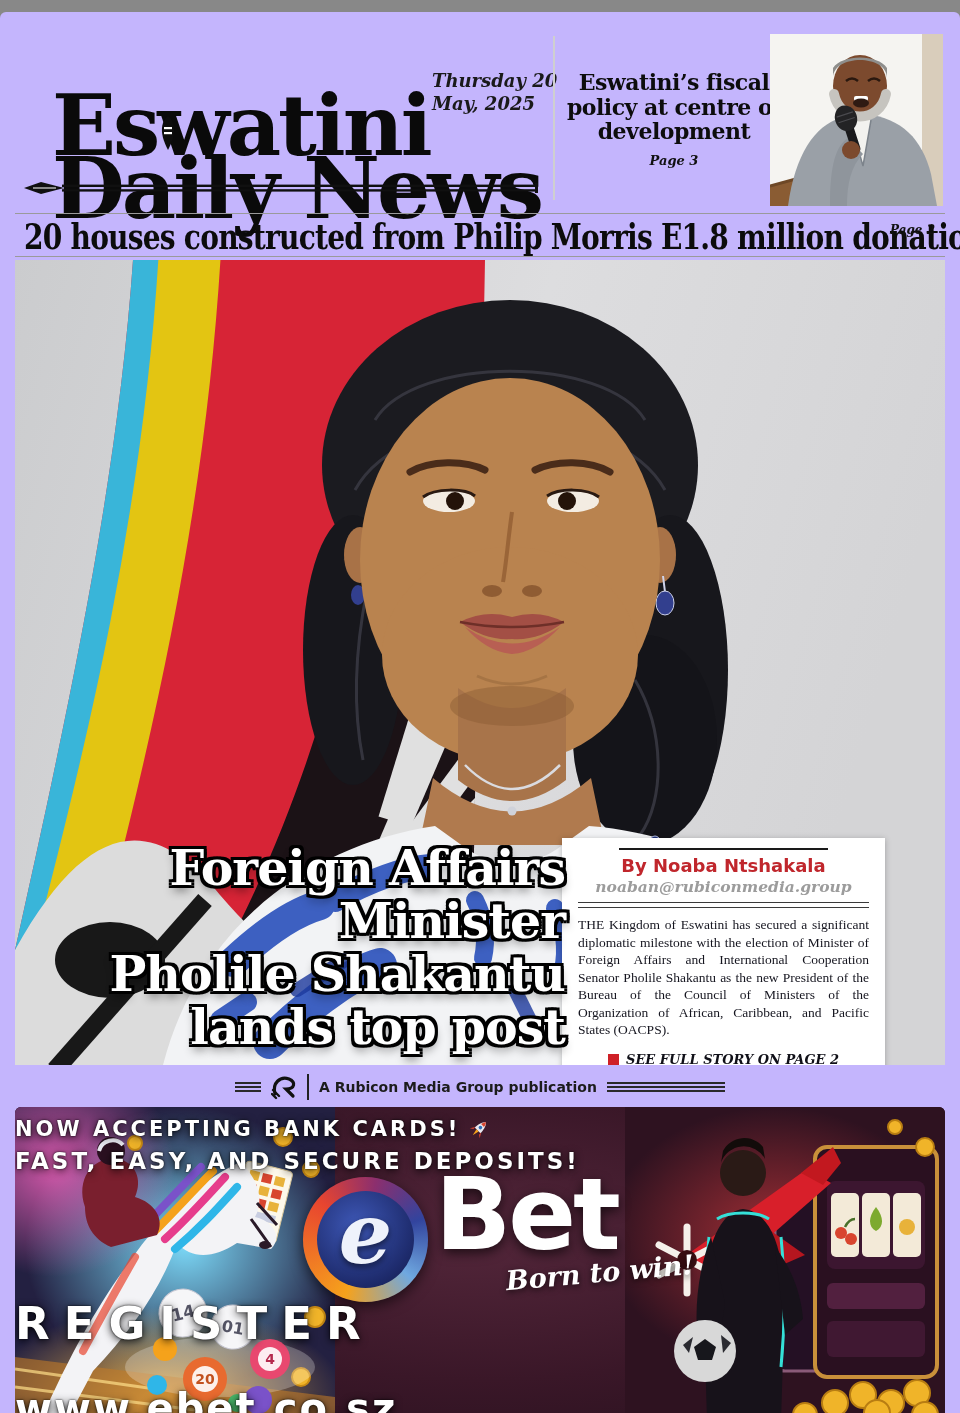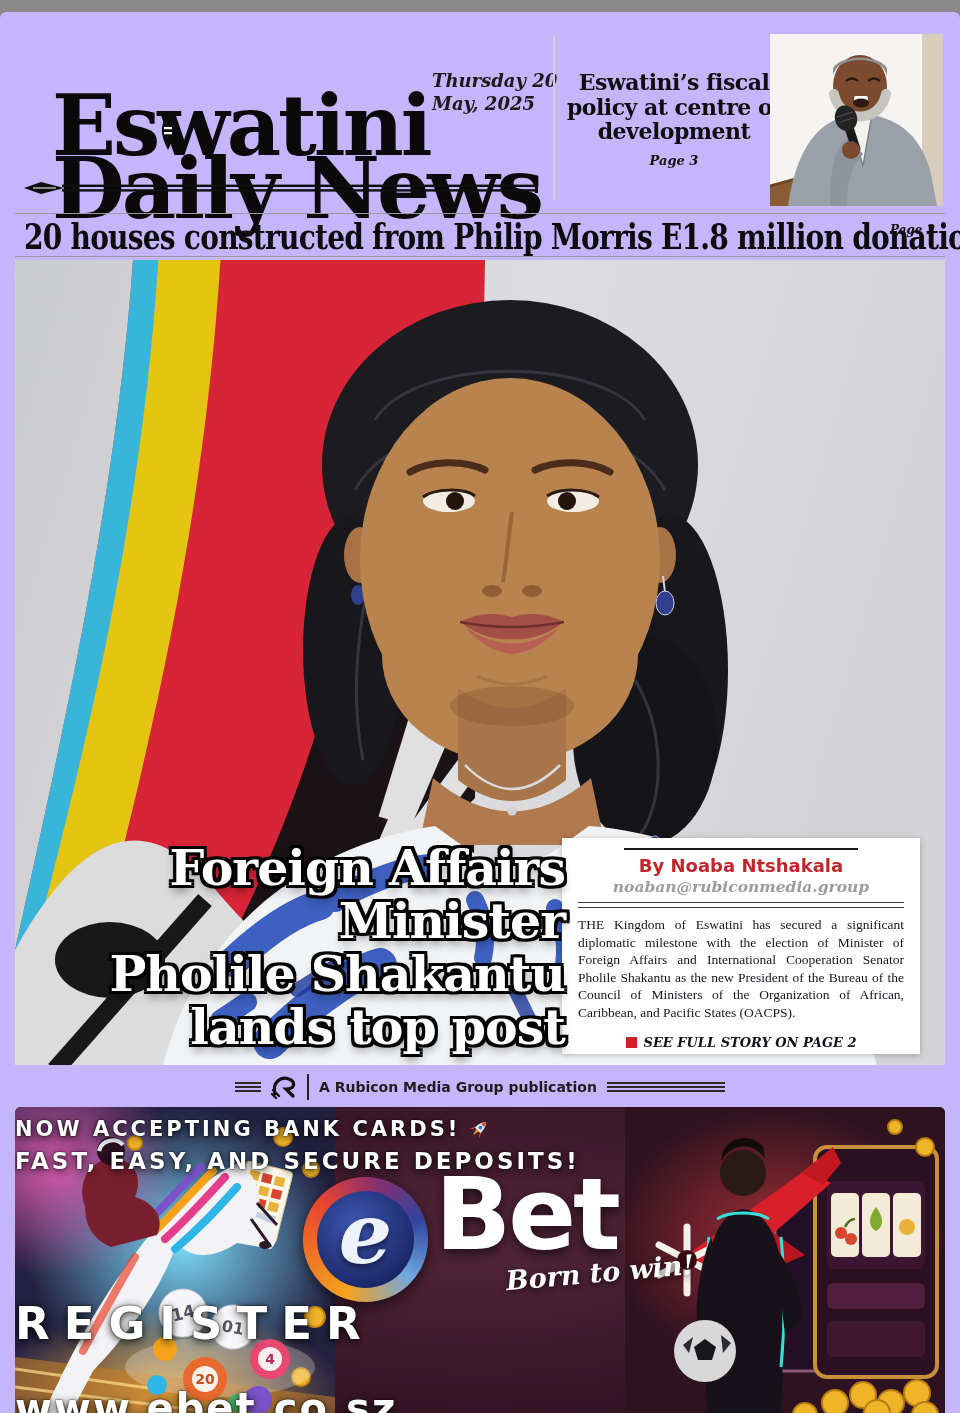--- a/index.html
+++ b/index.html
@@ -35,21 +35,21 @@
               font-style:italic;font-weight:bold;font-size:12px;color:#111;}
 
   
   .hero{position:absolute;left:15px;top:248px;width:930px;height:805px;overflow:hidden;background:#d2d3d5;}
   .hero-svg{position:absolute;left:0;top:0;}
   .hero-headline{position:absolute;left:50px;top:582px;width:500px;text-align:right;z-index:3;}
   .hero-headline span{display:block;font-family:"DejaVu Serif",serif;font-weight:bold;
      font-size:49px;line-height:53px;color:#ffffff;letter-spacing:-1px;
      text-shadow:-3px -3px 0 #000,3px -3px 0 #000,-3px 3px 0 #000,3px 3px 0 #000,
                  0 -3px 0 #000,0 3px 0 #000,-3px 0 0 #000,3px 0 0 #000,0 6px 10px rgba(0,0,0,.45);}
-  .story-box{position:absolute;left:547px;top:578px;width:358px;background:#ffffff;z-index:2;
+  .story-box{position:absolute;left:547px;top:578px;width:323px;background:#ffffff;z-index:2;
              padding:8px 16px 4px;box-sizing:border-box;box-shadow:0 1px 6px rgba(0,0,0,.25);}
   .sb-toprule{width:72%;margin:2px auto 5px;border-top:2px solid #1a1a1a;height:0;}
   .sb-byline{text-align:center;font-family:"DejaVu Sans",sans-serif;font-weight:bold;
              font-size:18px;color:#c0262c;}
   .sb-email{text-align:center;font-family:"DejaVu Serif",serif;font-style:italic;font-weight:bold;
             font-size:15.5px;color:#9c9c9c;margin-top:1px;}
   .sb-dblrule{margin-top:6px;height:4px;border-top:1.5px solid #3a3a3a;border-bottom:1px solid #3a3a3a;}
   .sb-body{margin-top:8px;font-family:"Liberation Serif",serif;font-size:13.5px;line-height:1.3;
            text-align:justify;color:#15151f;}
   .sb-see{margin-top:8px;text-align:center;font-family:"DejaVu Serif",serif;font-style:italic;

